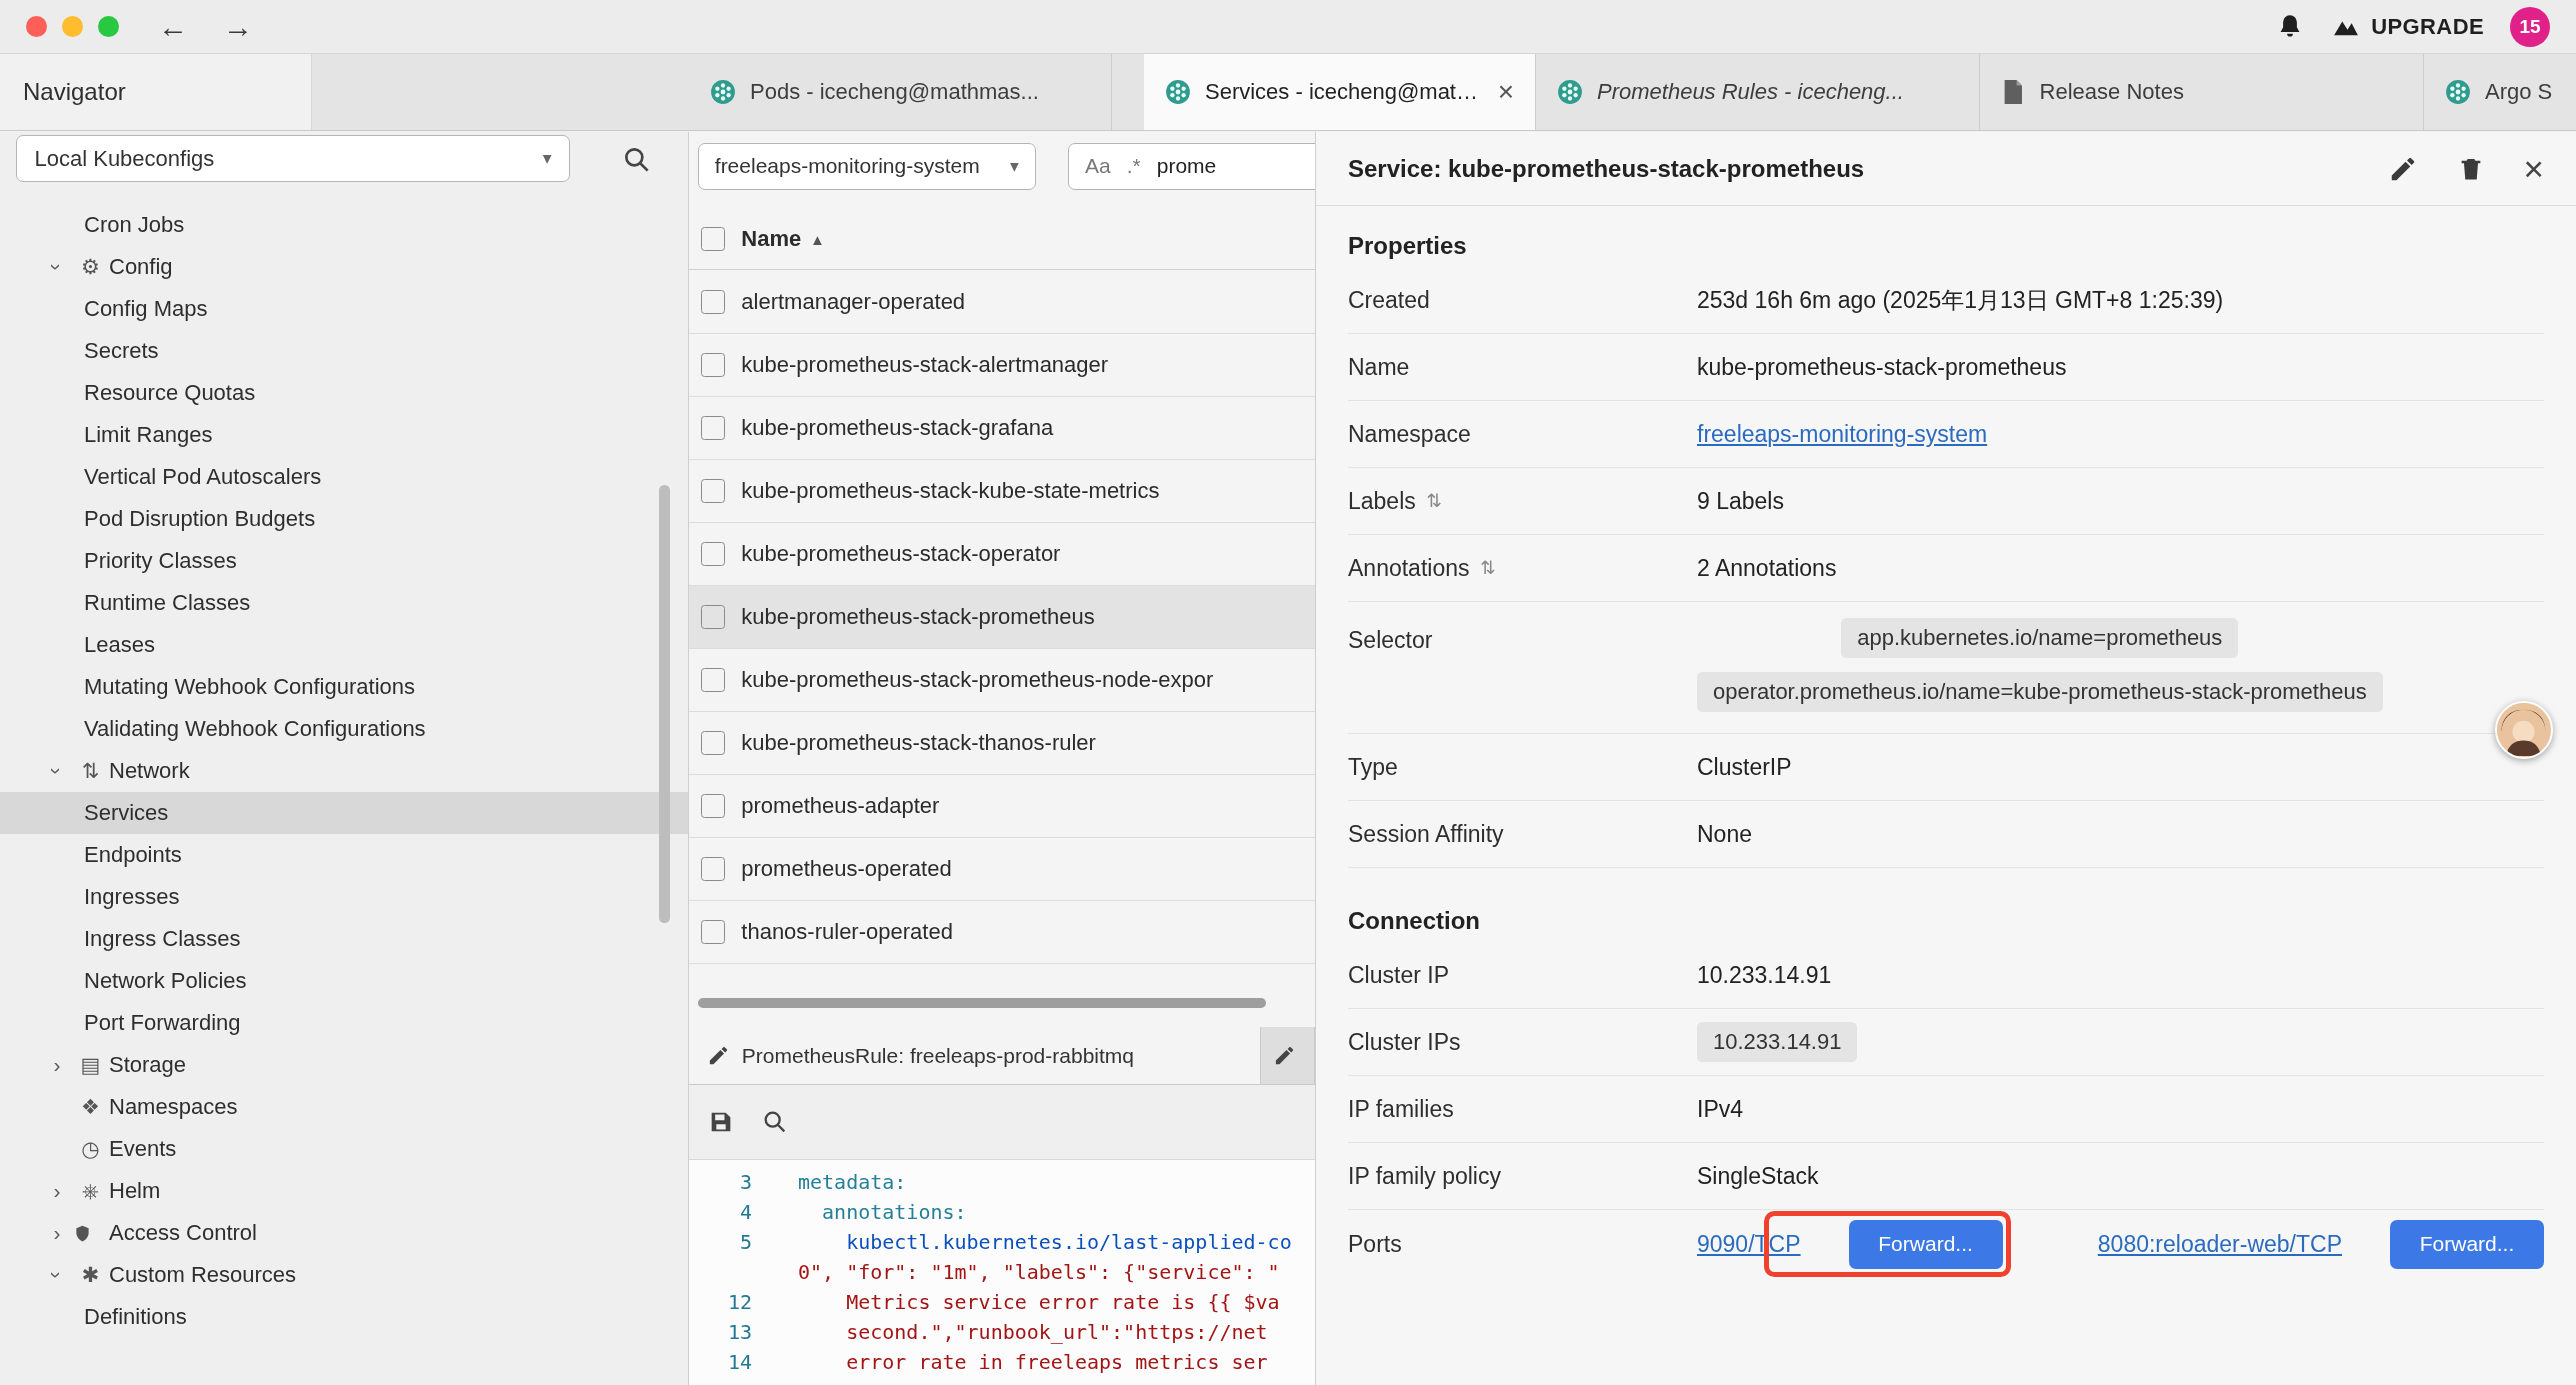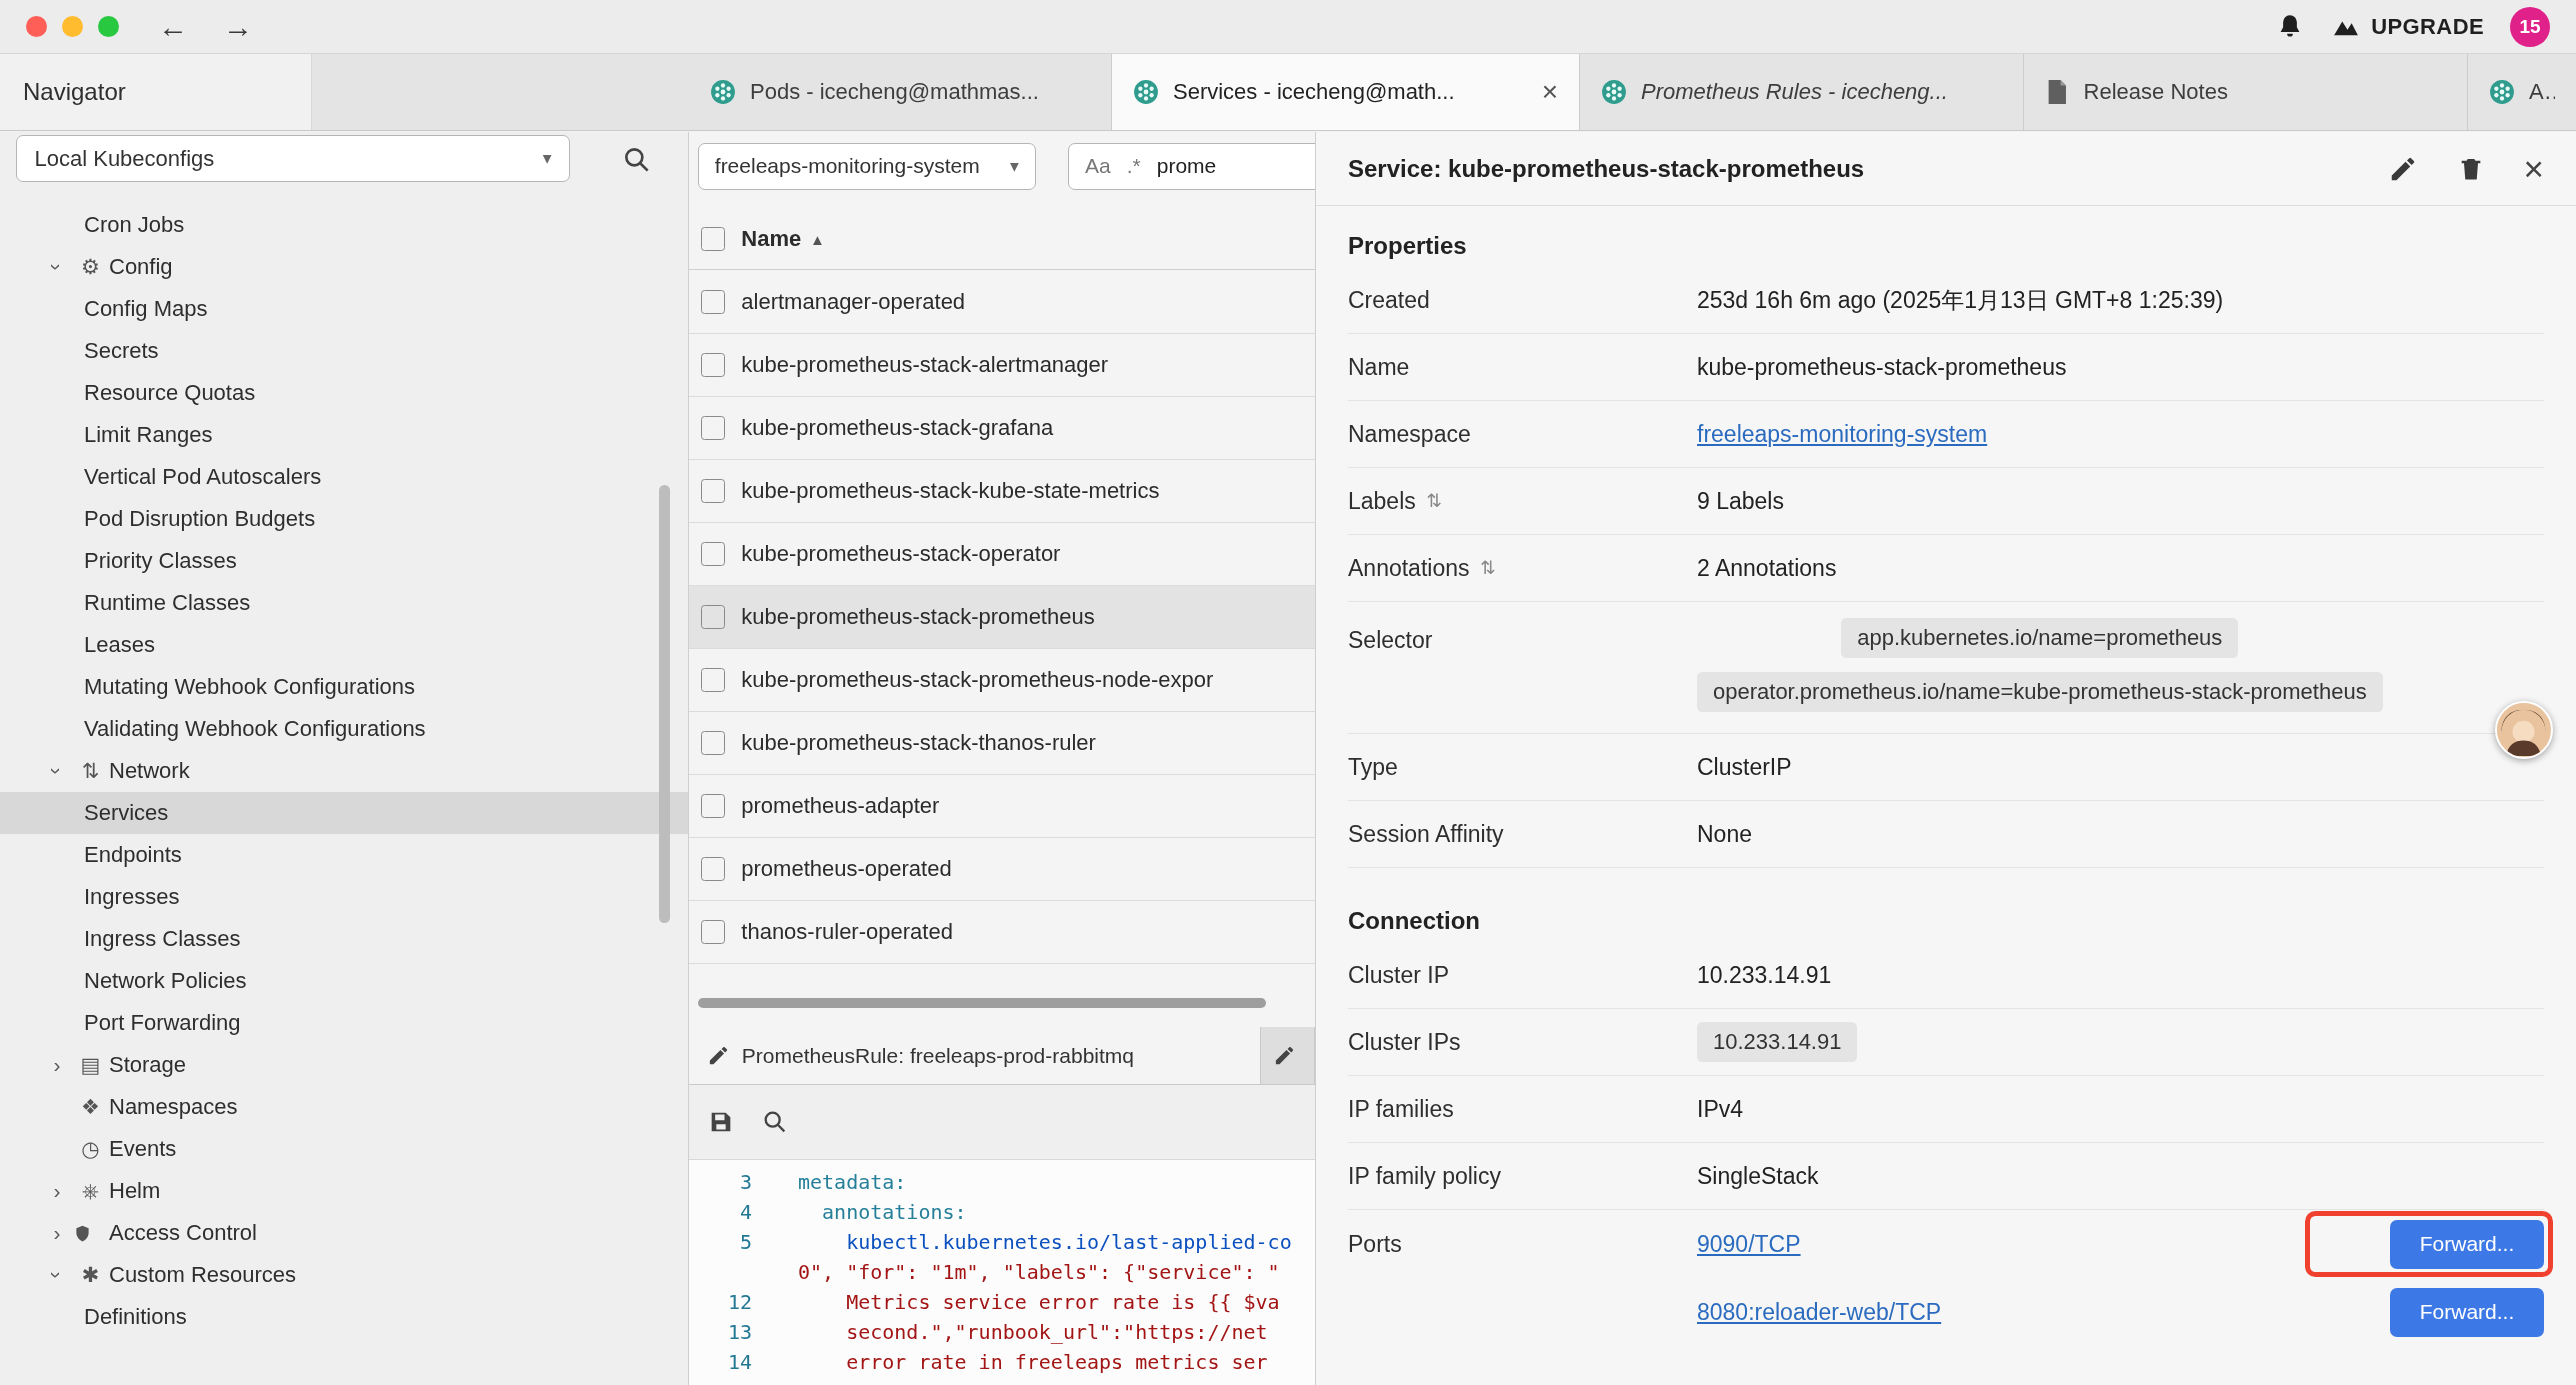--- a/index.html
+++ b/index.html
@@ -28,21 +28,21 @@
     border-bottom:0.9px solid #c9c9c9; display:flex; z-index:25; }
   .navigator-tab { width:312px; background:#f1f1f1; border-right:0.9px solid #d8d8d8;
     display:flex; align-items:center; padding-left:23px; font-size:24px; color:#2f2f2f; }
   .tabbar-gap { width:377px; }
   .tab { display:flex; align-items:center; gap:14px; padding:0 21px; border-right:0.9px solid #cdcdcd;
     color:#3d3d3d; font-size:22px; white-space:nowrap; overflow:hidden; flex-shrink:0; }
   .tab .tab-label { overflow:hidden; text-overflow:ellipsis; }
   .tab.active { background:#fafafa; color:#222; }
   .tab.italic .tab-label { font-style:italic; }
   .tab-close { margin-left:auto; font-size:28px; color:#555; line-height:1; }
-  .t1{width:423px;} .t2{width:468px;} .t3{width:444px;} .t4{width:444px;} .t5{flex:1; border-right:none;}
+  .t1{width:423px;} .t2{width:392px;margin-left:32px;} .t3{width:444px;} .t4{width:444px;} .t5{flex:1; border-right:none;}
   .icon-svg { flex-shrink:0; display:inline-flex; }
 
   
   .sidebar { position:absolute; top:132px; left:0; width:689px; bottom:0; background:#efefef;
     border-right:0.9px solid #cfcfcf; overflow:hidden; }
   .sidebar-controls { position:absolute; top:3px; left:0; right:0; height:53px; display:flex; align-items:center; }
   .kubeconfig-select { position:absolute; left:16px; top:0; width:554px; height:47px; background:#fff;
     border:0.9px solid #b5b5b5; border-radius:7px; display:flex; align-items:center; justify-content:space-between;
     padding:0 17.5px; font-size:22px; color:#333; }
   .select-caret { color:#666; font-size:17.5px; }
@@ -112,21 +112,21 @@
   .drawer-label { width:349px; flex-shrink:0; color:#2e2e2e; display:flex; align-items:center; gap:10.5px; }
   .sort-ud { color:#888; font-size:18.4px; }
   .drawer-value { color:#222; }
   .link { color:#2a6bbf; text-decoration:underline; cursor:pointer; }
   .chip { display:inline-block; background:#e4e4e4; border-radius:5.3px; padding:7px 16px; font-size:22px; color:#333; }
   .drawer-row.tall { align-items:flex-start; min-height:132px; padding:16px 0; }
   .drawer-row.tall .drawer-label { margin-top:8.8px; }
   .chip-stack { display:flex; flex-direction:column; gap:14px; align-items:center; }
   .drawer-row.ports { align-items:flex-start; min-height:137px; border-bottom:none; padding-top:0; }
   .drawer-row.ports .drawer-label { margin-top:21px; }
-  .ports-col { flex:1; display:flex; flex-direction:column;justify-content:space-between; }
+  .ports-col { flex:1; display:flex; flex-direction:row;justify-content:space-between; }
   .port-line { display:flex; align-items:center; justify-content:space-between; height:68px; }
   .fwd-wrap { position:relative;padding-left:48px; }
   .forward-btn { width:154px; height:49px; background:#3d79e6; color:#fff; border:none; border-radius:7px;
     font-size:21px; font-family:inherit; display:flex; align-items:center; justify-content:center; }
   .red-annotation { position:absolute; left:-37px; right:-8.8px; top:-8.8px; bottom:-8.8px;
     border:5.3px solid #f0402e; border-radius:10.5px; pointer-events:none; }
 
   
   .avatar { position:absolute; left:2495px; top:701px; width:58px; height:58px; border-radius:50%;
     overflow:hidden; border:2.6px solid #fff; box-shadow:0 1.8px 7px rgba(0,0,0,.35); z-index:40; background:#e8c39e; }

